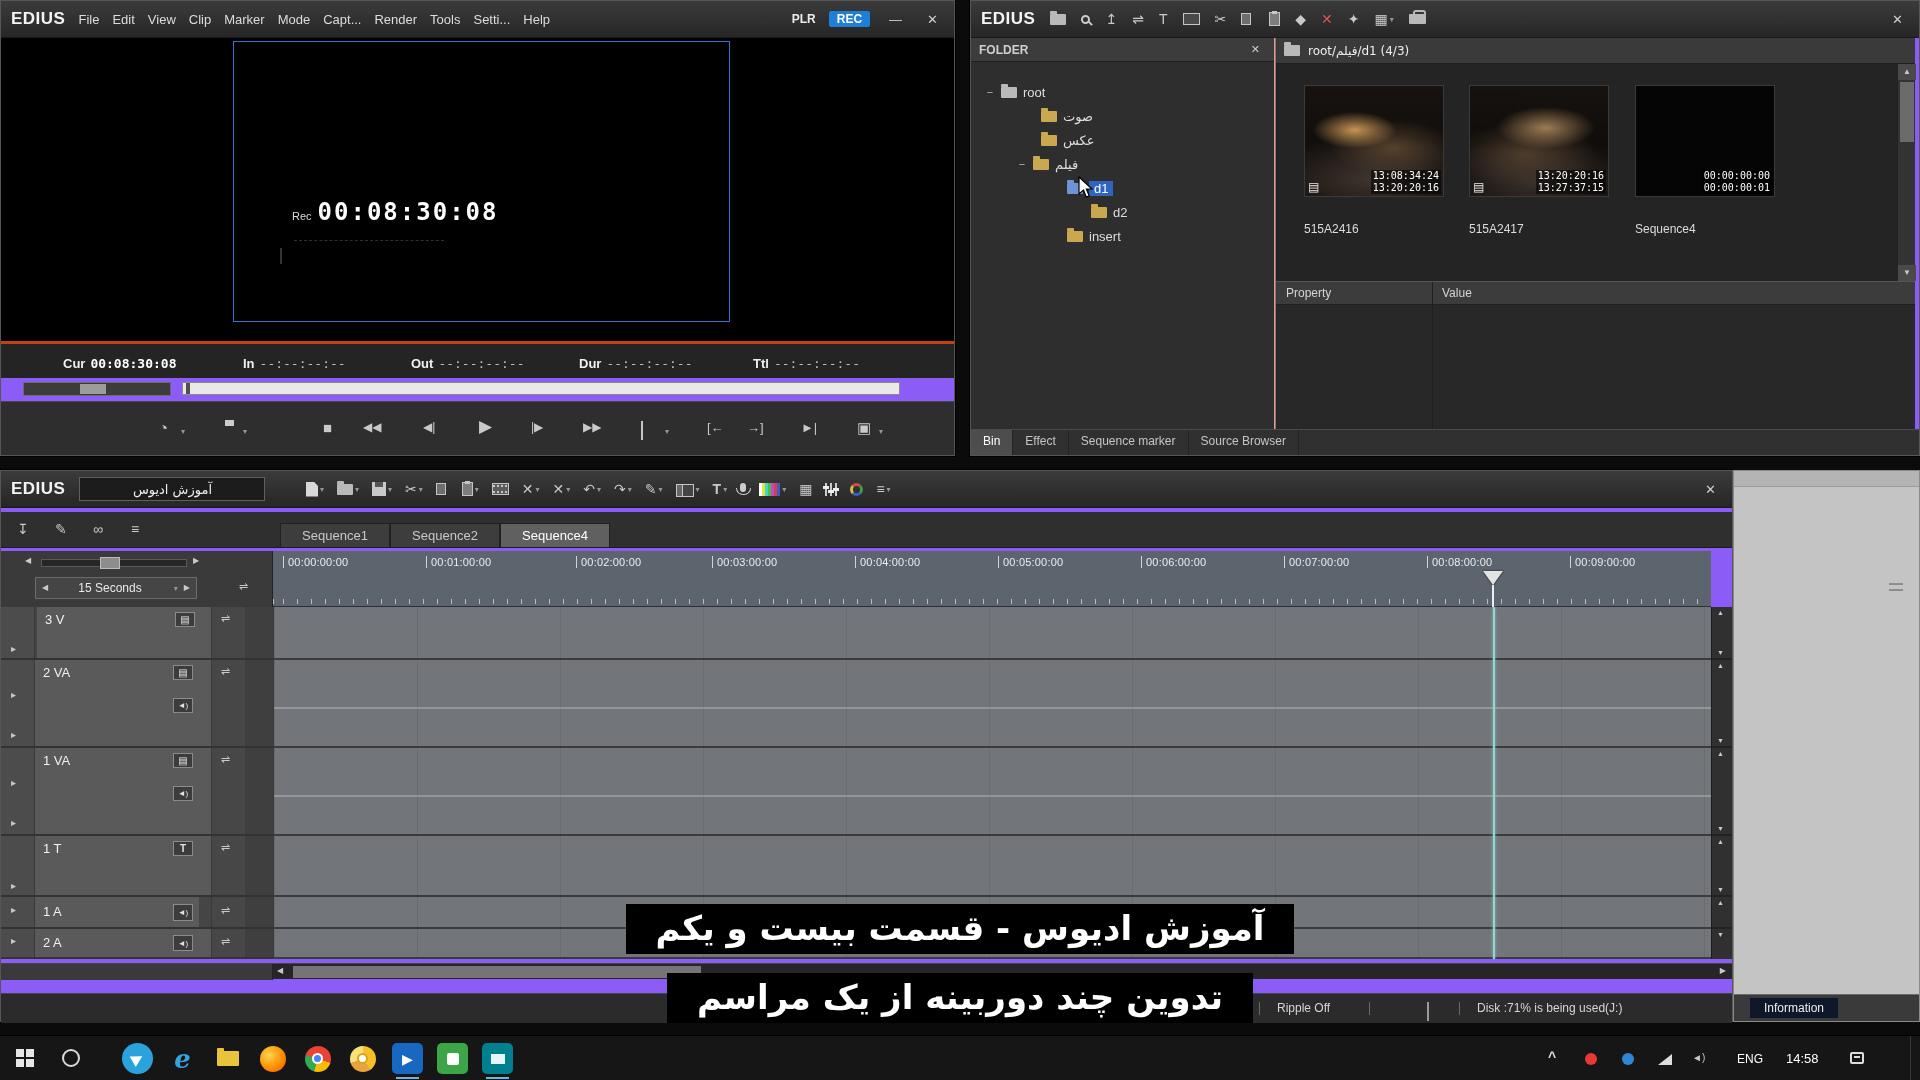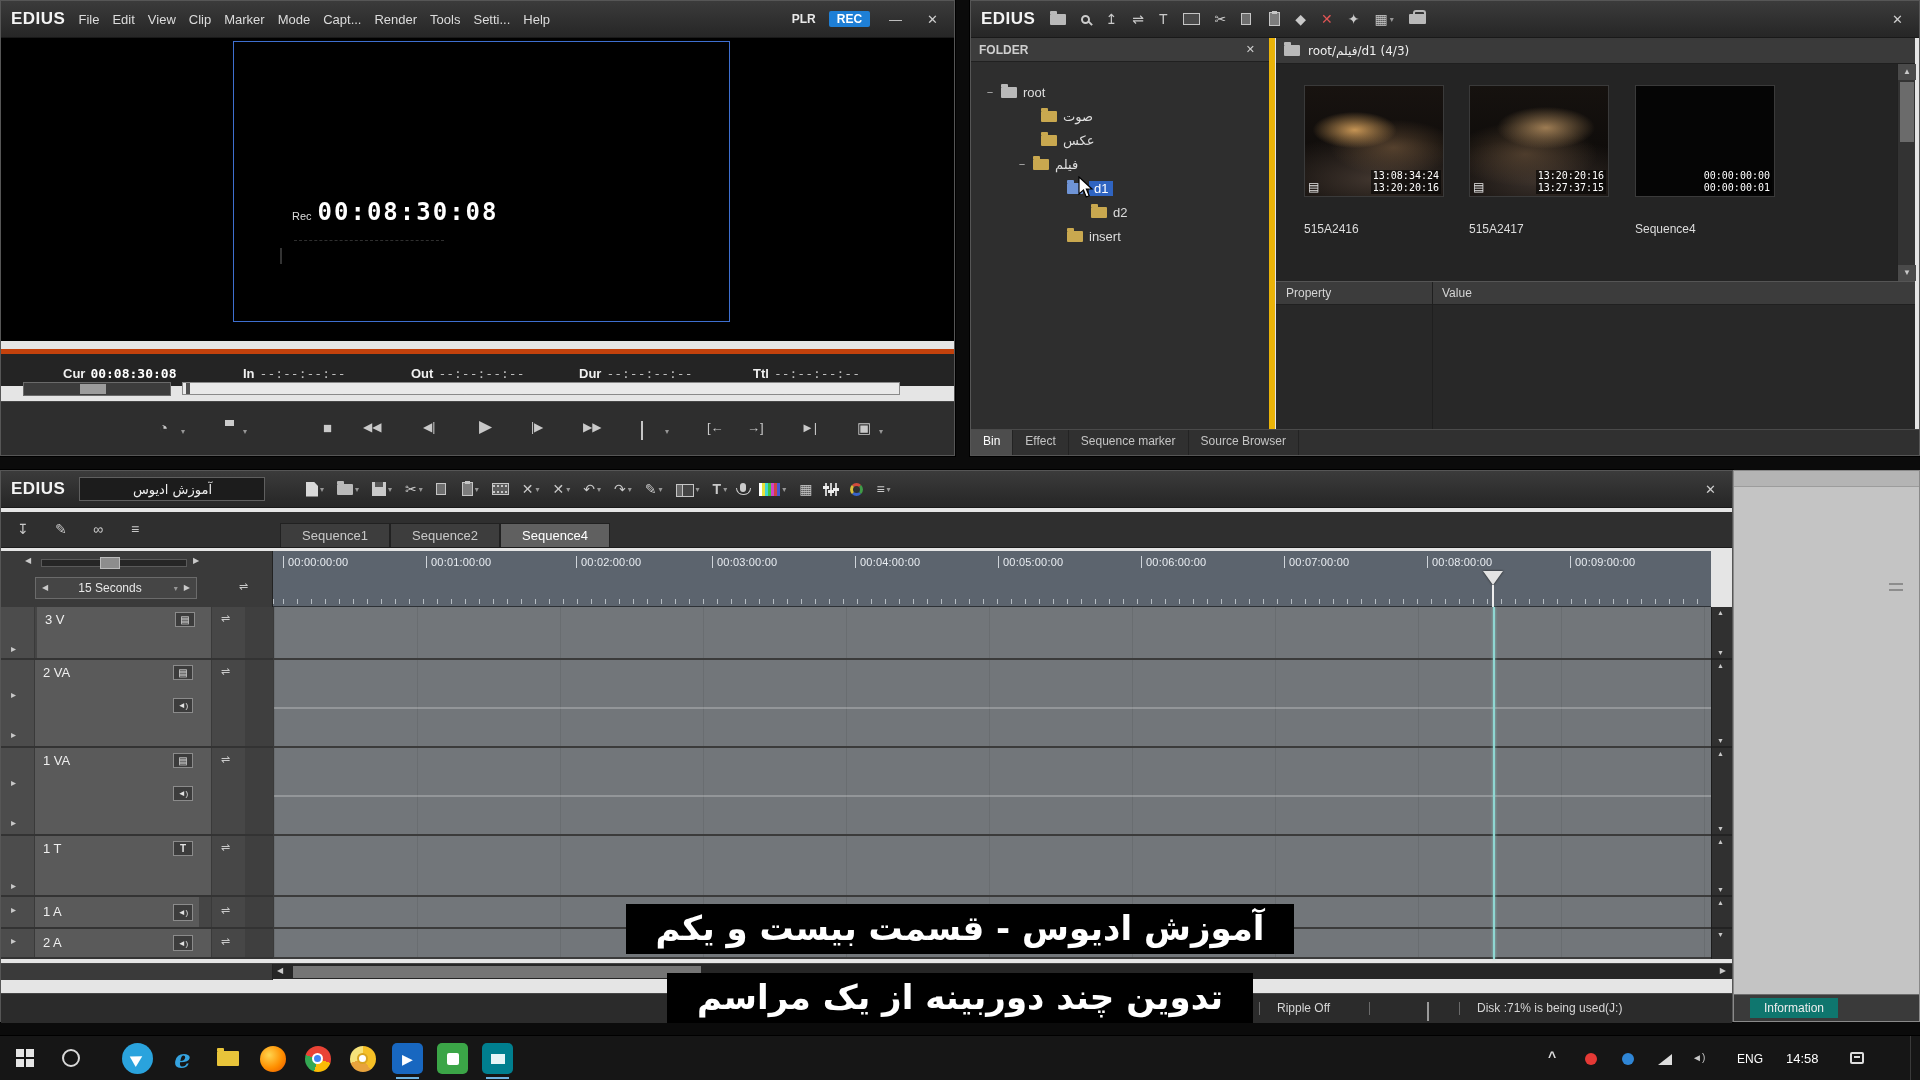--- a/index.html
+++ b/index.html
@@ -1,19 +1,19 @@
 <!DOCTYPE html>
 <html><head>
 <meta charset="utf-8">
 <style>
   *{box-sizing:border-box}
   body{margin:0;background:#0b0b0b;font-family:"Liberation Sans",sans-serif}
   .screen{position:relative;width:1920px;height:1080px;background:#0b0b0b;overflow:hidden}
   .abs{position:absolute}
-  .win{position:absolute;background:#e5e5e5;border:1px solid #565656;box-shadow:0 0 0 1px #000}
+  .win{position:absolute;background:#8b5cf6;border:1px solid #565656;box-shadow:0 0 0 1px #000}
   .tbar{position:absolute;left:0;top:0;right:0;height:37px;display:flex;align-items:center;gap:13px;padding:0 10px;background:linear-gradient(#3b3b3b,#262626);border-bottom:1px solid #191919}
   .logo{font-weight:bold;font-size:17px;color:#f4f4f4;letter-spacing:.5px}
   .menu{font-size:13px;color:#dcdcdc;white-space:nowrap}
   .wbtn{font-size:13px;color:#cfcfcf;padding:1px 6px}
   .plr{font-size:12px;color:#e9e9e9;font-weight:bold}
   .rec{font-size:12px;color:#fff;background:#1e7fd6;padding:1px 8px;border-radius:2px;font-weight:bold}
   .ic{display:inline-flex;align-items:center;justify-content:center;color:#c9c9c9;font-size:14px;line-height:1;white-space:nowrap}
   .ic.red{color:#e05555}
   .car{font-size:8px;color:#979797;margin-left:2px}
   .grp{display:inline-flex;align-items:center}
@@ -107,21 +107,21 @@
     <div class="abs" style="left:0;top:37px;width:953px;height:303px;background:#000">
       <div class="abs" style="left:232px;top:3px;width:497px;height:281px;border:1px solid #3e6fd0;background:#000">
         <div class="abs" style="left:58px;top:156px;display:flex;align-items:baseline;gap:6px">
           <span style="font-size:11px;color:#ddd">Rec</span>
           <span class="tc-big">00:08:30:08</span>
         </div>
         <div class="abs" style="left:60px;top:198px;width:150px;border-top:1px dashed #2f2f2f"></div>
         <div class="abs" style="left:46px;top:206px;width:2px;height:16px;background:#333"></div>
       </div>
     </div>
-    <div class="abs" style="left:0;top:348px;width:953px;height:37px;background:#242424;border-top:5px solid #c2410c">
+    <div class="abs" style="left:0;top:340px;width:953px;height:37px;background:#242424;border-top:3px solid #c2410c">
       <span class="abs" style="left:62px;top:10px"><span class="flab">Cur</span><span class="tc-mid">00:08:30:08</span></span>
       <span class="abs" style="left:242px;top:10px"><span class="flab">In</span><span class="tc-dim">--:--:--:--</span></span>
       <span class="abs" style="left:410px;top:10px"><span class="flab">Out</span><span class="tc-dim">--:--:--:--</span></span>
       <span class="abs" style="left:578px;top:10px"><span class="flab">Dur</span><span class="tc-dim">--:--:--:--</span></span>
       <span class="abs" style="left:752px;top:10px"><span class="flab">Ttl</span><span class="tc-dim">--:--:--:--</span></span>
     </div>
     <div class="abs" style="left:22px;top:381px;width:148px;height:14px;background:#3c3c3c;border:1px solid #6a6a6a">
       <div class="abs" style="left:56px;top:1px;width:26px;height:10px;background:#9c9c9c"></div>
     </div>
     <div class="abs" style="left:181px;top:381px;width:718px;height:13px;background:#e9e9e9;border:1px solid #8a8a8a">
@@ -176,21 +176,21 @@
       <span class="grp">
           <span class="ic">▦</span>
           <span class="car">▾</span>
         </span>
       <span class="ic">
           <i class="i-tool"></i>
         </span>
       <span class="wbtn" style="margin-left:auto">✕</span>
     </div>
 
-    <div class="abs" style="left:0;top:37px;width:304px;height:393px;background:#2e2e2e;border-right:6px solid #eab308">
+    <div class="abs" style="left:0;top:37px;width:304px;height:393px;background:#2e2e2e;border-right:1px solid #eab308">
       <div style="height:24px;background:#3c3c3c;border-bottom:1px solid #202020;display:flex;align-items:center;padding:0 8px">
         <span style="font-size:12px;font-weight:bold;color:#cfcfcf">FOLDER</span>
         <span class="wbtn" style="margin-left:auto;font-size:11px">✕</span>
       </div>
       <div style="padding-top:18px">
         <div class="trow" style="padding-left:14px">
             <span class="minusg">−</span>
             <i class="i-folderic gray"></i>
             <span>root</span>
           </div>
@@ -563,21 +563,21 @@
       <span class="ssep" style="left:1458px"></span>
       <span class="stx" style="left:1476px">Disk :71% is being used(J:)</span>
     </div>
   </div>
 
   <div class="abs" style="left:1733px;top:470px;width:187px;height:552px;background:#c4c4c4;border:1px solid #8a8a8a">
     <div class="abs" style="left:0;top:0;width:100%;height:16px;background:#b4b4b4;border-bottom:1px solid #9c9c9c"></div>
     <div class="abs" style="right:16px;top:112px;width:14px;height:2px;background:#8d8d8d"></div>
     <div class="abs" style="right:16px;top:118px;width:14px;height:2px;background:#8d8d8d"></div>
     <div class="abs" style="left:0;bottom:0;width:100%;height:27px;background:#3a3a3a;border-top:1px solid #6b6b6b;display:flex;align-items:center">
-      <span style="margin-left:16px;padding:3px 14px;background:#0f766e;color:#ededed;font-size:12px">Information</span>
+      <span style="margin-left:16px;padding:3px 14px;background:#0f172a;color:#ededed;font-size:12px">Information</span>
     </div>
   </div>
 
   <div class="abs" style="left:0;top:904px;width:1920px;text-align:center;z-index:40">
     <div><span class="subline">آموزش ادیوس - قسمت بیست و یکم</span></div>
     <div style="margin-top:19px"><span class="subline">تدوین چند دوربینه از یک مراسم</span></div>
   </div>
 
   <svg class="abs" style="left:1078px;top:176px;z-index:60" width="18" height="24" viewBox="0 0 18 24">
     <polygon points="1,1 1,18 5.5,14 8.2,21 11.2,19.7 8.4,13 14,13" fill="#fff" stroke="#000" stroke-width="1.2"></polygon>

